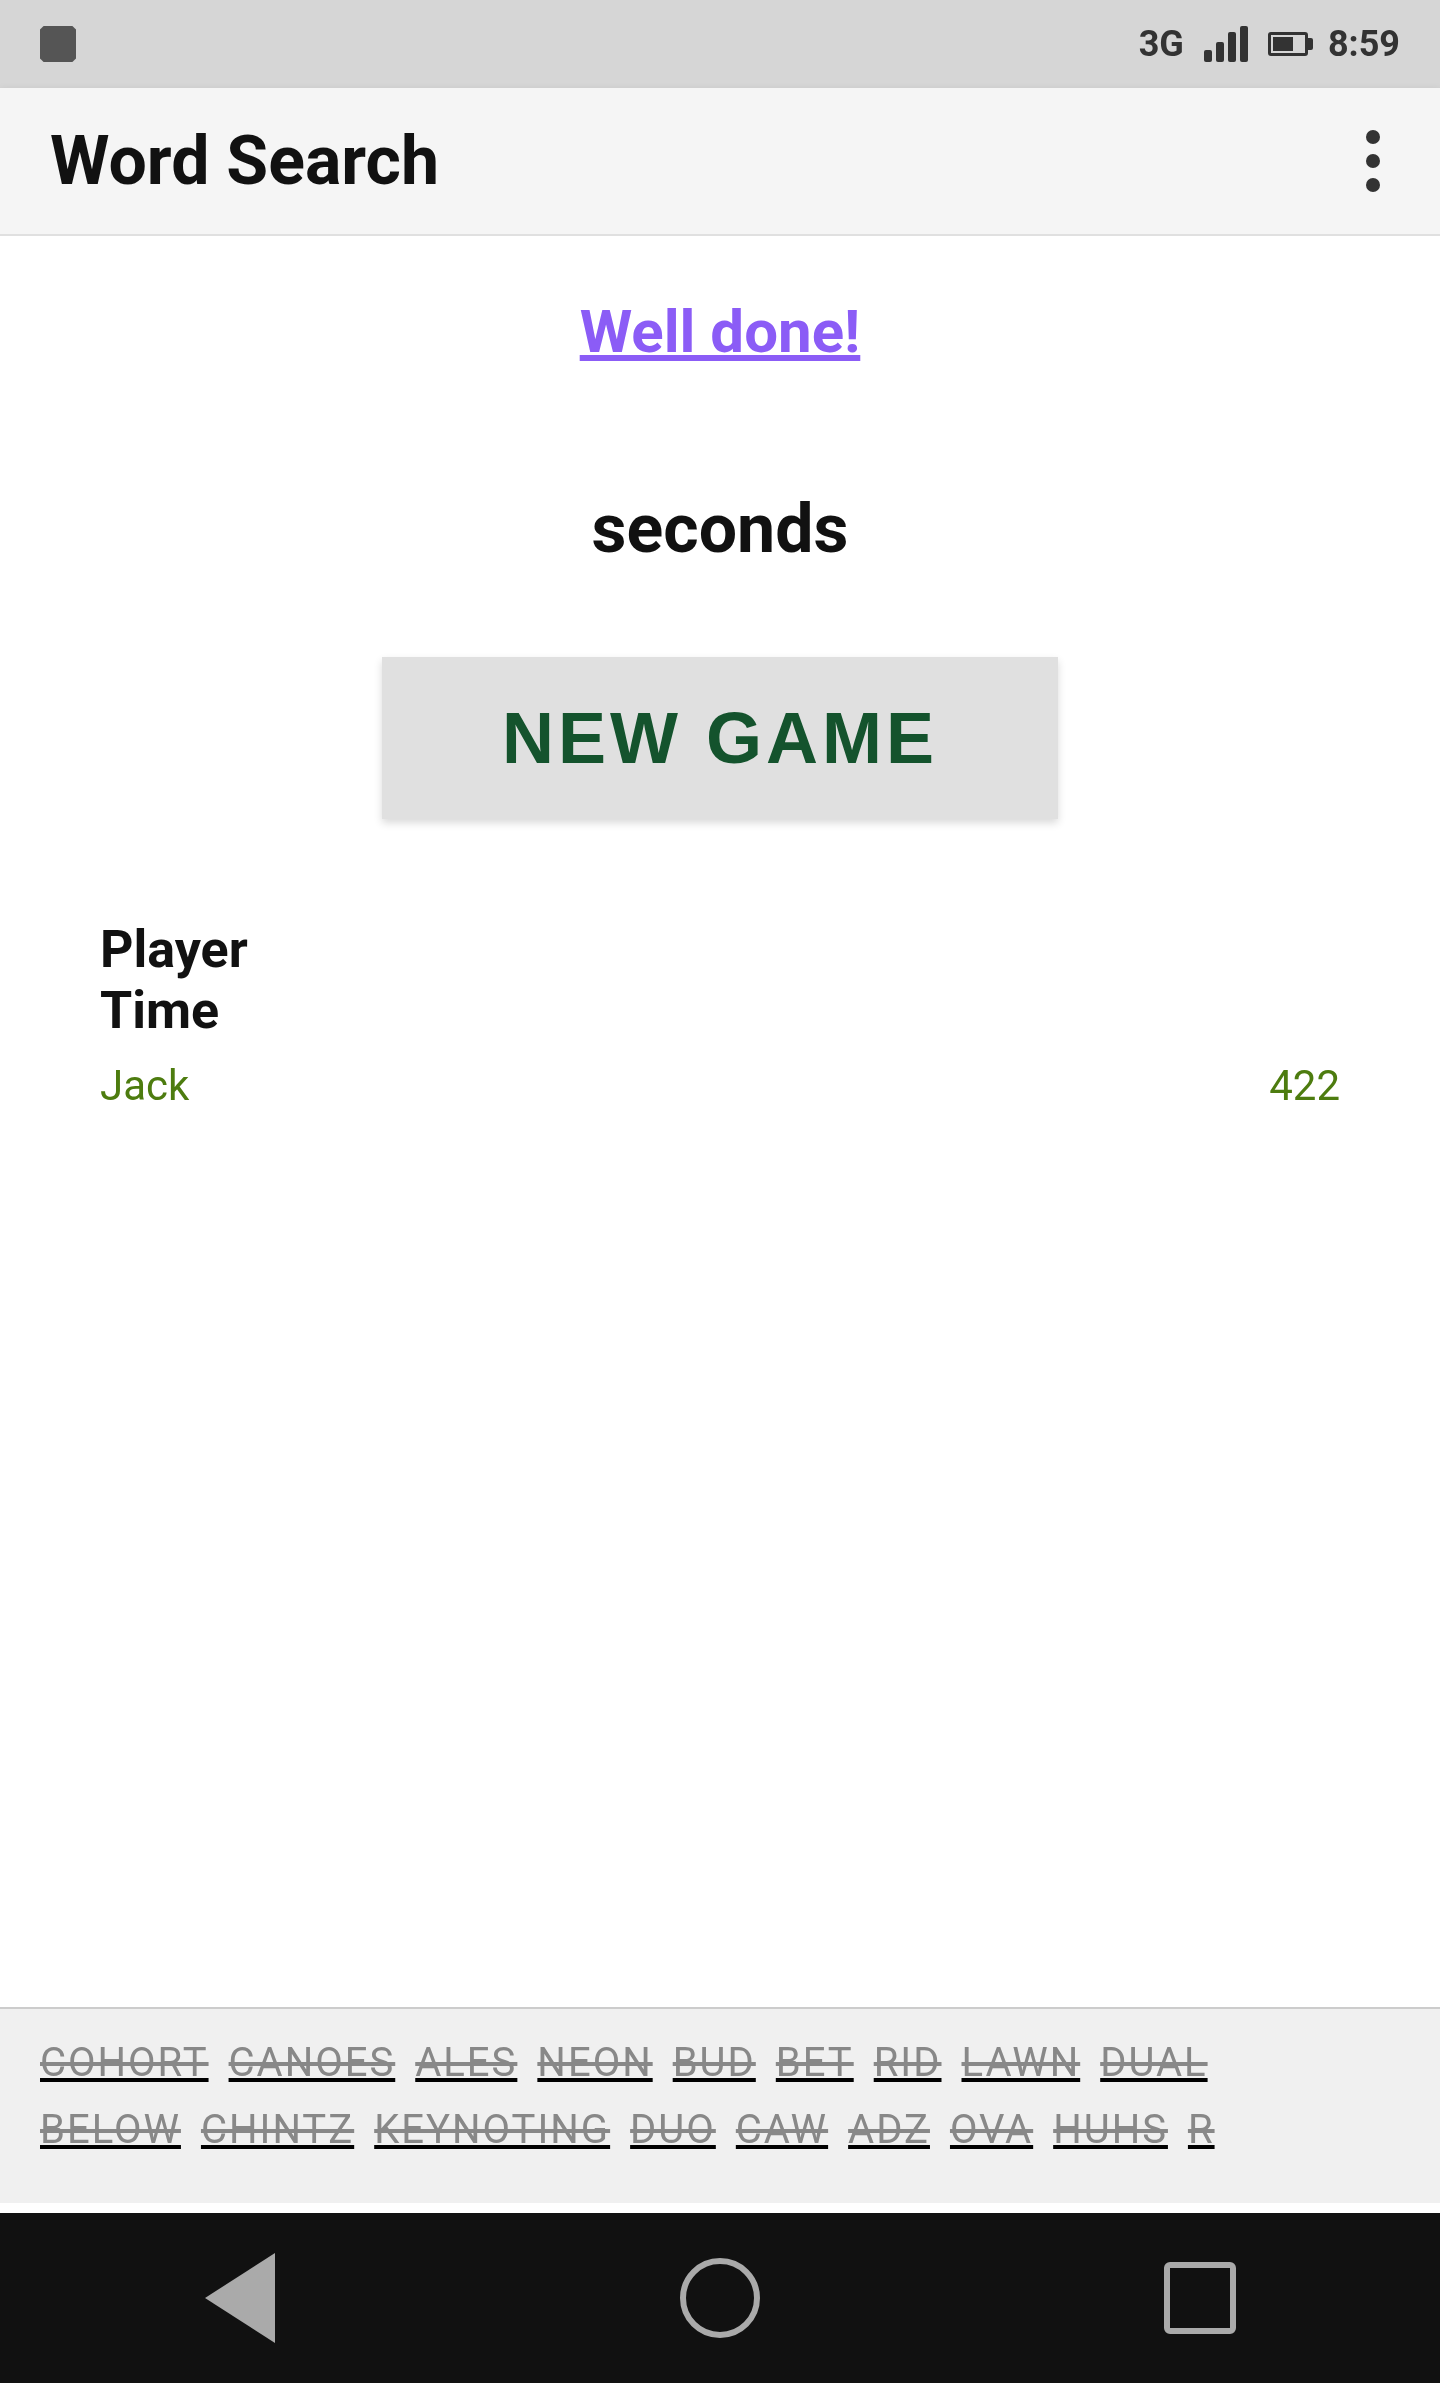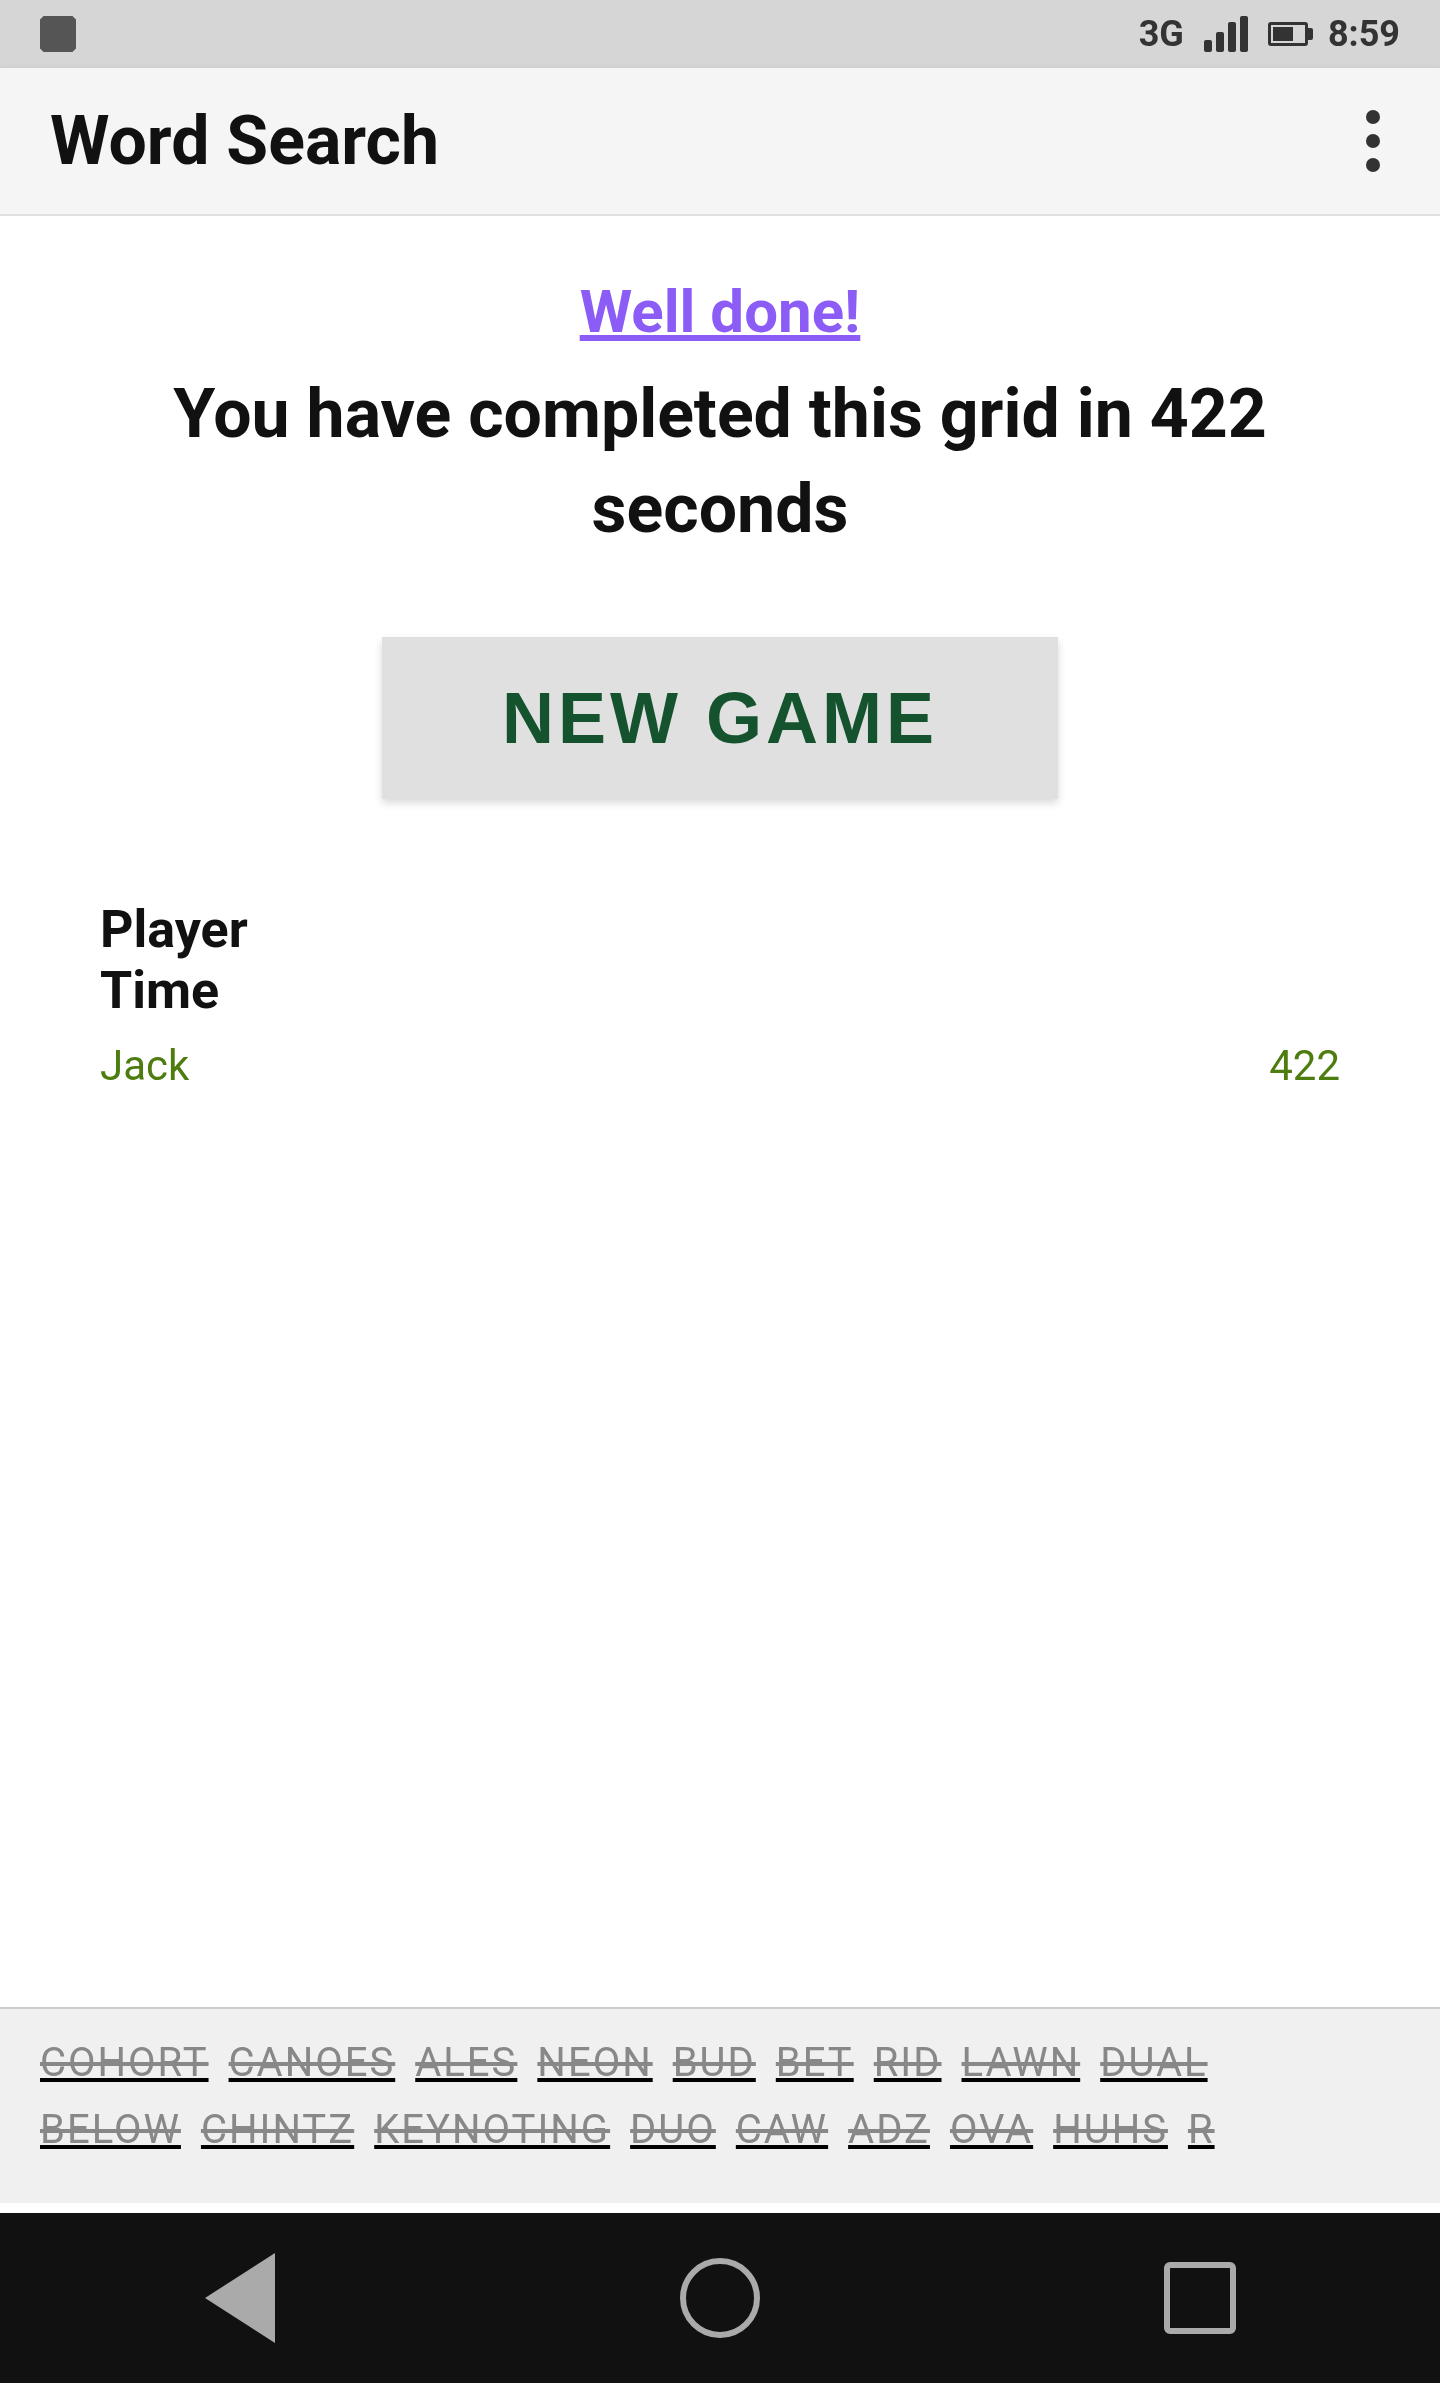--- a/index.html
+++ b/index.html
@@ -13,21 +13,21 @@
       height: 2383px;
       background: #ffffff;
       font-family: 'Roboto', Arial, sans-serif;
       overflow: hidden;
       position: relative;
     }
 
     
     .status-bar {
       width: 100%;
-      height: 68px;
+      height: 88px;
       background: #d6d6d6;
       display: flex;
       align-items: center;
       justify-content: space-between;
       padding: 0 40px;
     }
 
     .status-bar-left {
       display: flex;
       align-items: center;
@@ -310,21 +310,21 @@
     <div class="menu-dot"></div>
     <div class="menu-dot"></div>
   </div>
 </div>
 
 <div class="main-content">
 
   <div class="completion-message">
     <div class="completion-title">Well done!</div>
     <div class="completion-subtitle">
-      <span>You have completed this grid in 422</span><br>
+      <br>
       <span>seconds</span>
     </div>
   </div>
 
   <div class="new-game-container">
     <button class="new-game-button">NEW GAME</button>
   </div>
 
   <div class="score-table">
     <div class="score-header-row">

